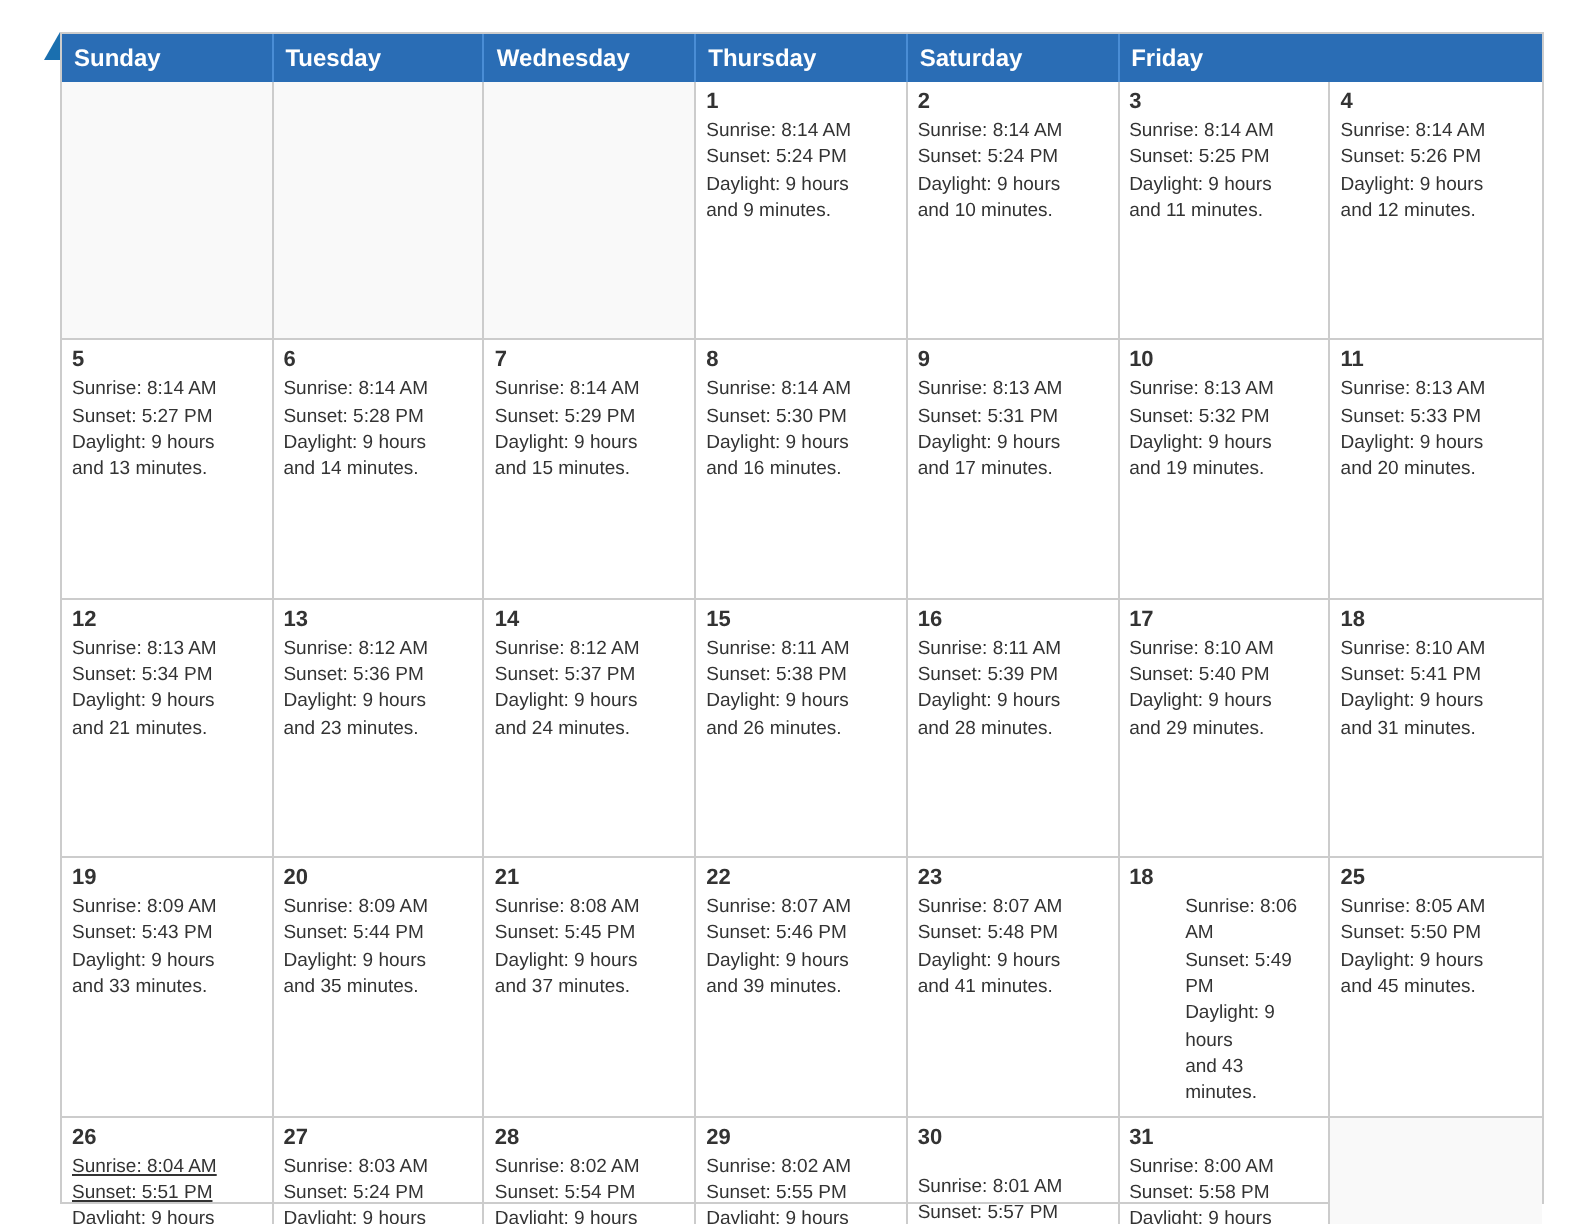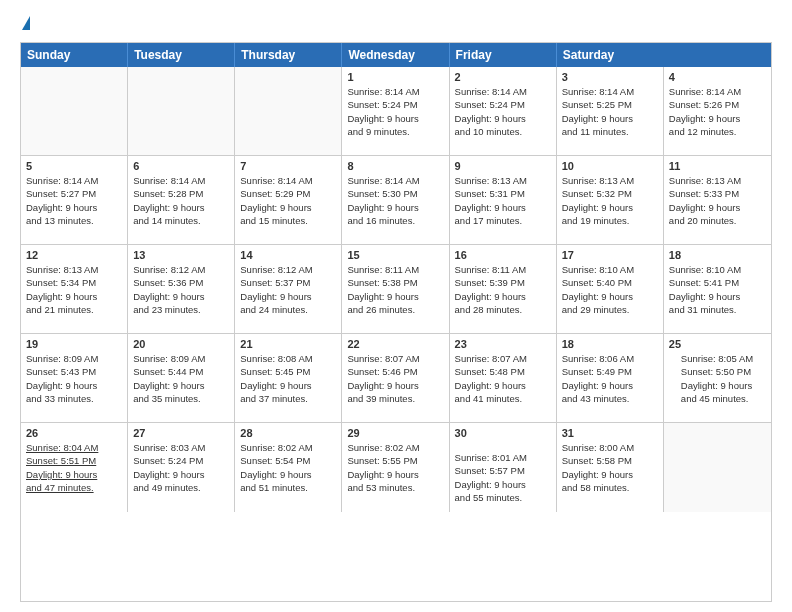--- a/index.html
+++ b/index.html
@@ -8,21 +8,21 @@
       height: 612px;
       font-family: Arial, sans-serif;
       background: #fff;
       overflow: hidden;
     }
     .page {
       width: 792px;
       height: 612px;
       padding: 16px 20px 10px 20px;
       display: flex;
-      flex-direction: column;
+      flex-direction: row;
     }
     .header {
       display: flex;
       justify-content: space-between;
       align-items: flex-start;
       margin-bottom: 10px;
     }
     .logo {
       display: flex;
       flex-direction: column;
@@ -126,24 +126,24 @@
     <div class="title-section">
       <div class="month-title"></div>
       <div class="location"></div>
     </div>
   </div>
 
   <div class="calendar">
     <div class="cal-header">
     <div class="cal-header-cell">Sunday</div>
         <div class="cal-header-cell">Tuesday</div>
+        <div class="cal-header-cell">Wednesday</div>
         <div class="cal-header-cell">Thursday</div>
-        <div class="cal-header-cell">Wednesday</div>
+        <div class="cal-header-cell">Saturday</div>
         <div class="cal-header-cell">Friday</div>
-        <div class="cal-header-cell">Saturday</div>
       </div>
     <div class="cal-body">
     <div class="cal-row">
           <div class="cal-cell empty"></div>
           <div class="cal-cell empty"></div>
           <div class="cal-cell empty"></div>
           <div class="cal-cell">
             <span class="day-num">1</span>
             <div class="cell-info" style="white-space: pre-line;">Sunrise: 8:14 AM
 Sunset: 5:24 PM
@@ -305,28 +305,28 @@
           </div>
           <div class="cal-cell">
             <span class="day-num">23</span>
             <div class="cell-info" style="white-space: pre-line;">Sunrise: 8:07 AM
 Sunset: 5:48 PM
 Daylight: 9 hours
 and 41 minutes.</div>
           </div>
           <div class="cal-cell">
             <span class="day-num">18</span>
-            <div class="cell-info" style="white-space: pre-line;">Sunrise: 8:06 AM
+            <div class="cell-info" style="white-space: pre-line; margin-left: 28px;">Sunrise: 8:06 AM
 Sunset: 5:49 PM
 Daylight: 9 hours
 and 43 minutes.</div>
           </div>
           <div class="cal-cell">
             <span class="day-num">25</span>
-            <div class="cell-info" style="white-space: pre-line; margin-left: 12px;">Sunrise: 8:05 AM
+            <div class="cell-info" style="white-space: pre-line;">Sunrise: 8:05 AM
 Sunset: 5:50 PM
 Daylight: 9 hours
 and 45 minutes.</div>
           </div>
         </div>
         <div class="cal-row">
           <div class="cal-cell">
             <span class="day-num">26</span>
             <div class="cell-info" style="white-space: pre-line; text-decoration: underline;">Sunrise: 8:04 AM
 Sunset: 5:51 PM

